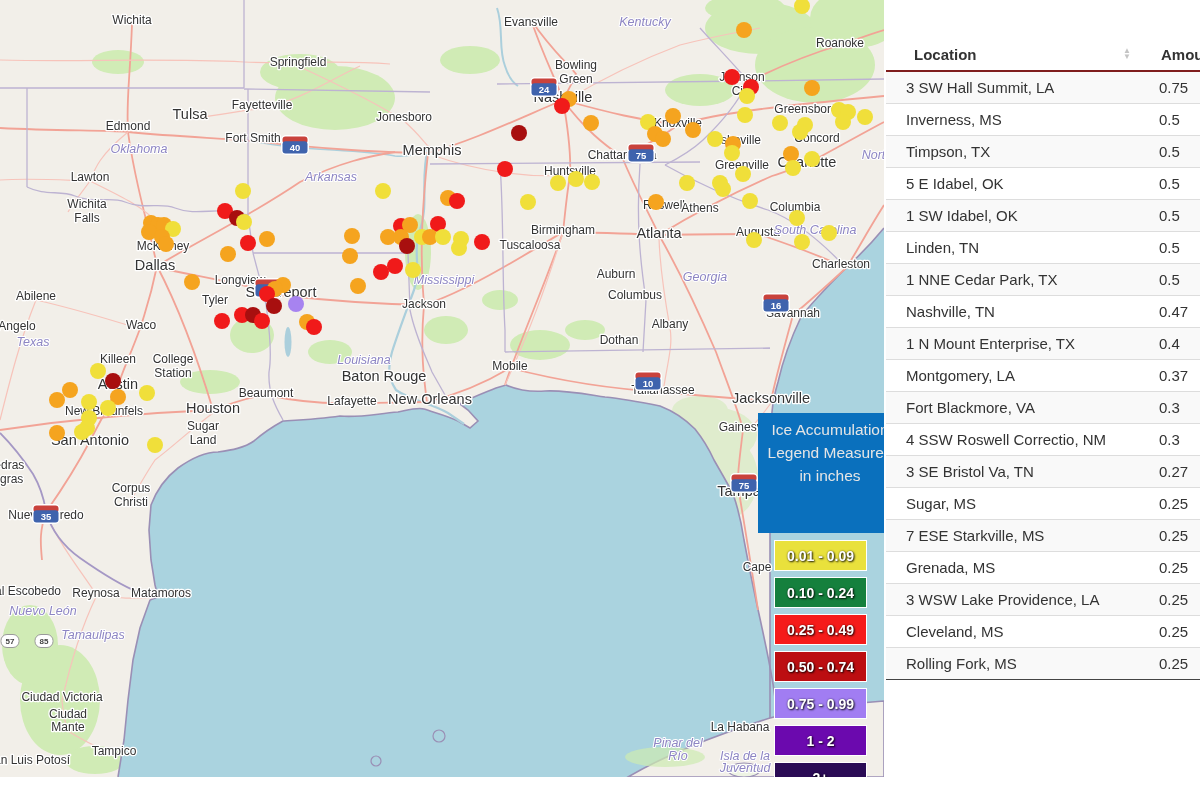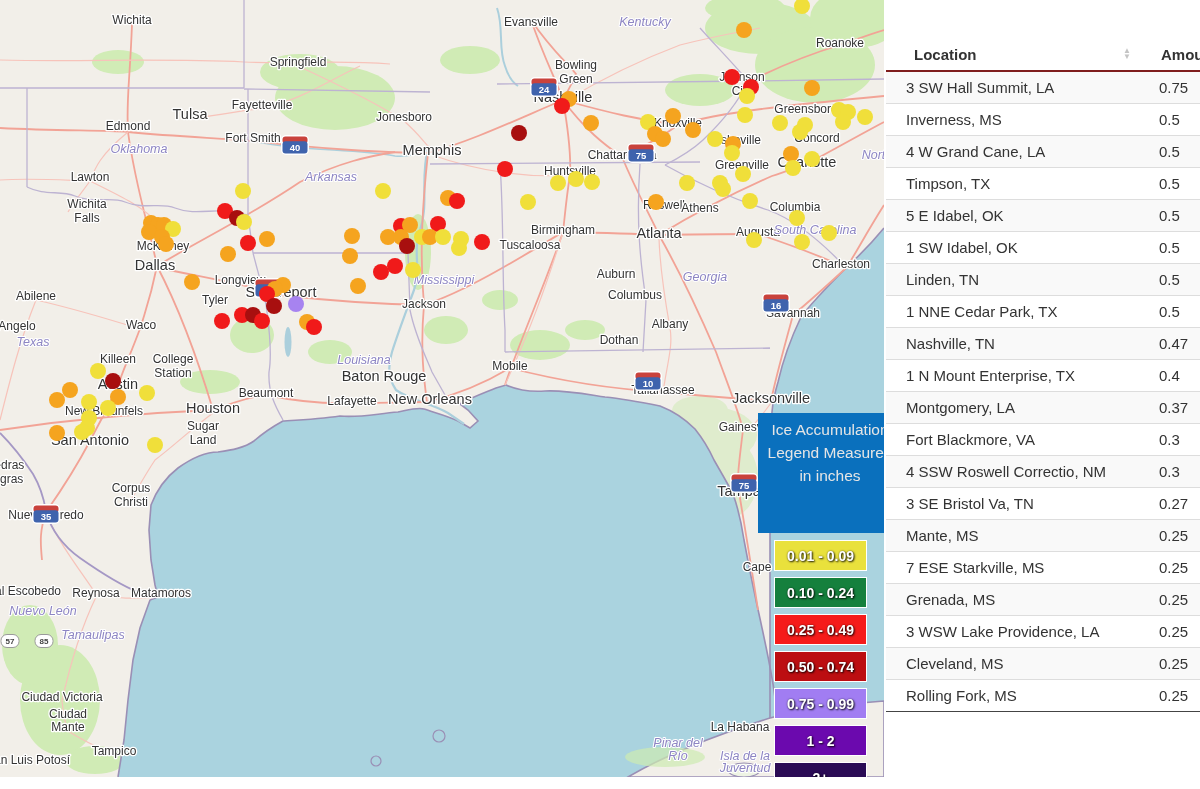--- a/index.html
+++ b/index.html
@@ -452,24 +452,20 @@
       <tbody id="table-body">
           <tr>
             <td class="c-loc">3 SW Hall Summit, LA</td>
             <td>0.75</td>
           </tr>
           <tr>
             <td class="c-loc">Inverness, MS</td>
             <td>0.5</td>
           </tr>
           <tr>
-            <td class="c-loc">4 W Grand Cane, LA</td>
-            <td>0.5</td>
-          </tr>
-          <tr>
             <td class="c-loc">Timpson, TX</td>
             <td>0.5</td>
           </tr>
           <tr>
             <td class="c-loc">5 E Idabel, OK</td>
             <td>0.5</td>
           </tr>
           <tr>
             <td class="c-loc">1 SW Idabel, OK</td>
             <td>0.5</td>
@@ -500,21 +496,21 @@
           </tr>
           <tr>
             <td class="c-loc">4 SSW Roswell Correctio, NM</td>
             <td>0.3</td>
           </tr>
           <tr>
             <td class="c-loc">3 SE Bristol Va, TN</td>
             <td>0.27</td>
           </tr>
           <tr>
-            <td class="c-loc">Mante, MS</td>
+            <td class="c-loc">Sugar, MS</td>
             <td>0.25</td>
           </tr>
           <tr>
             <td class="c-loc">7 ESE Starkville, MS</td>
             <td>0.25</td>
           </tr>
           <tr>
             <td class="c-loc">Grenada, MS</td>
             <td>0.25</td>
           </tr>

